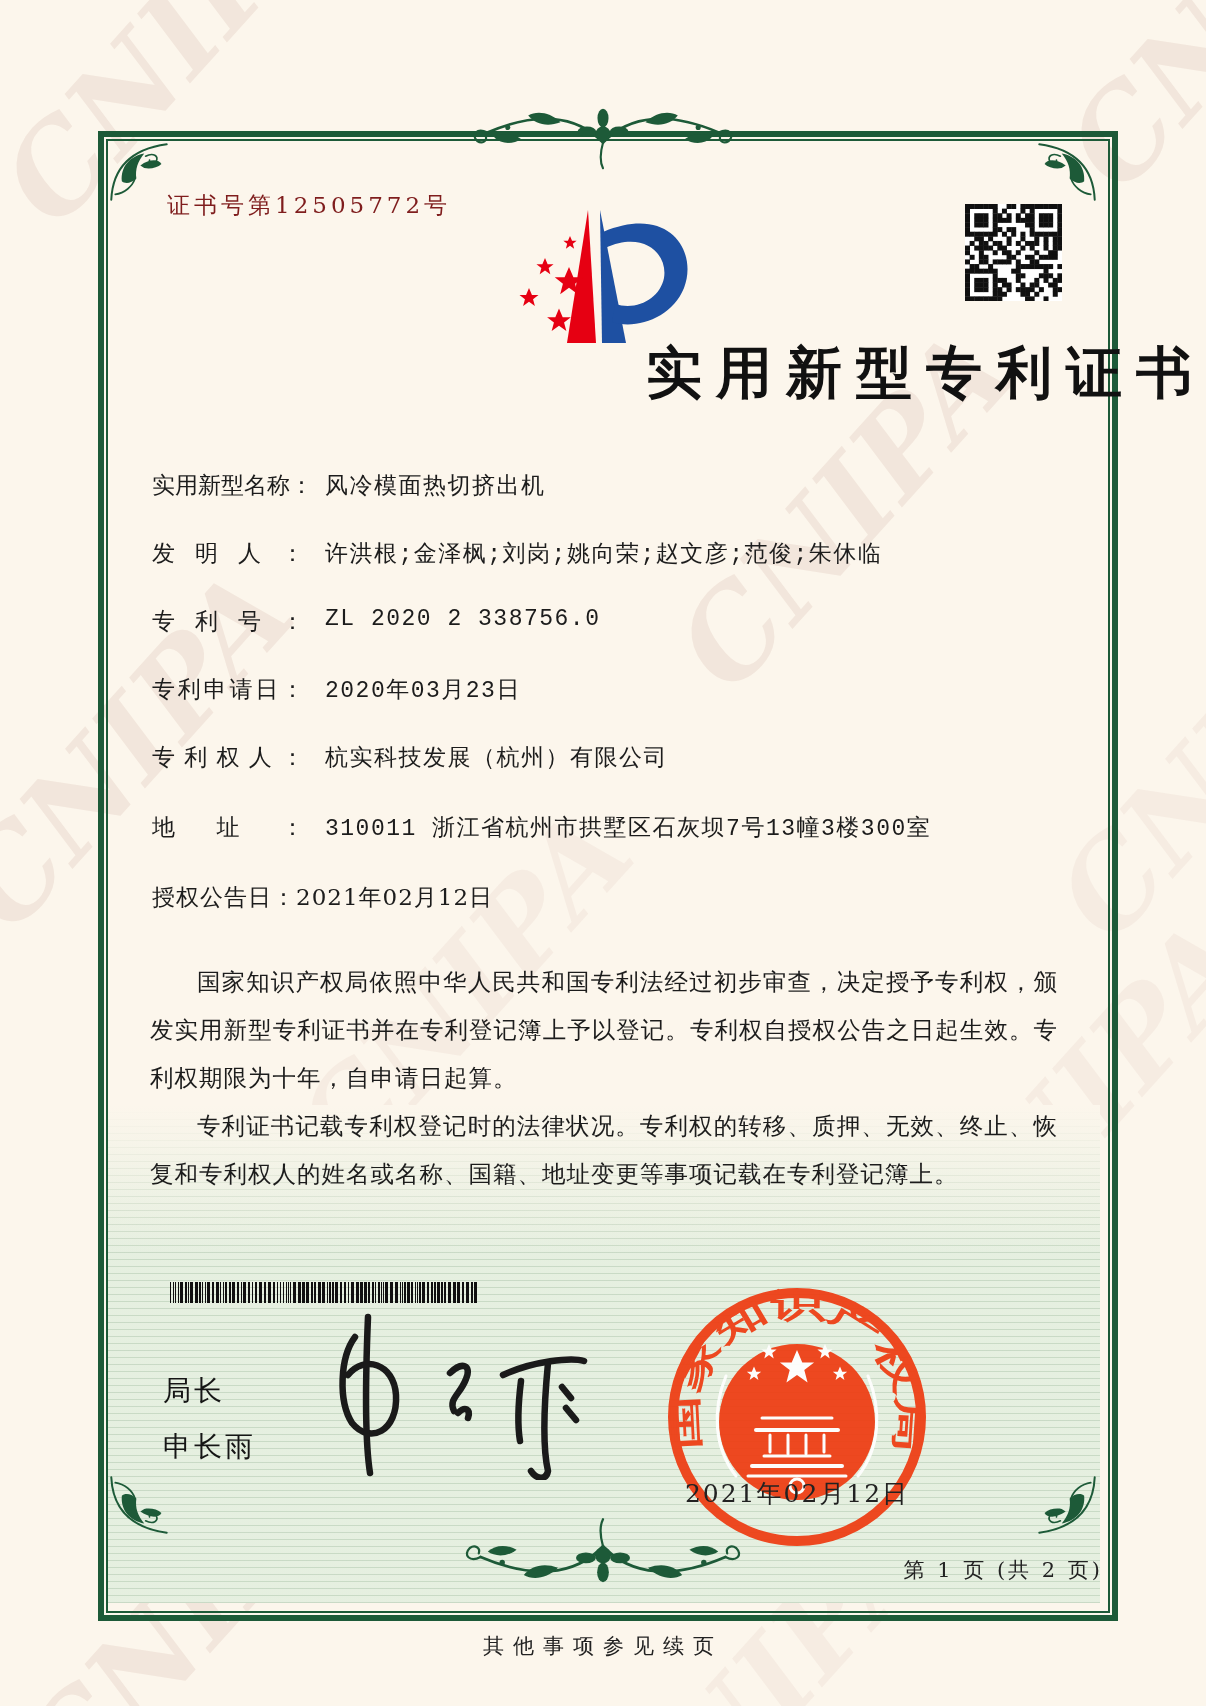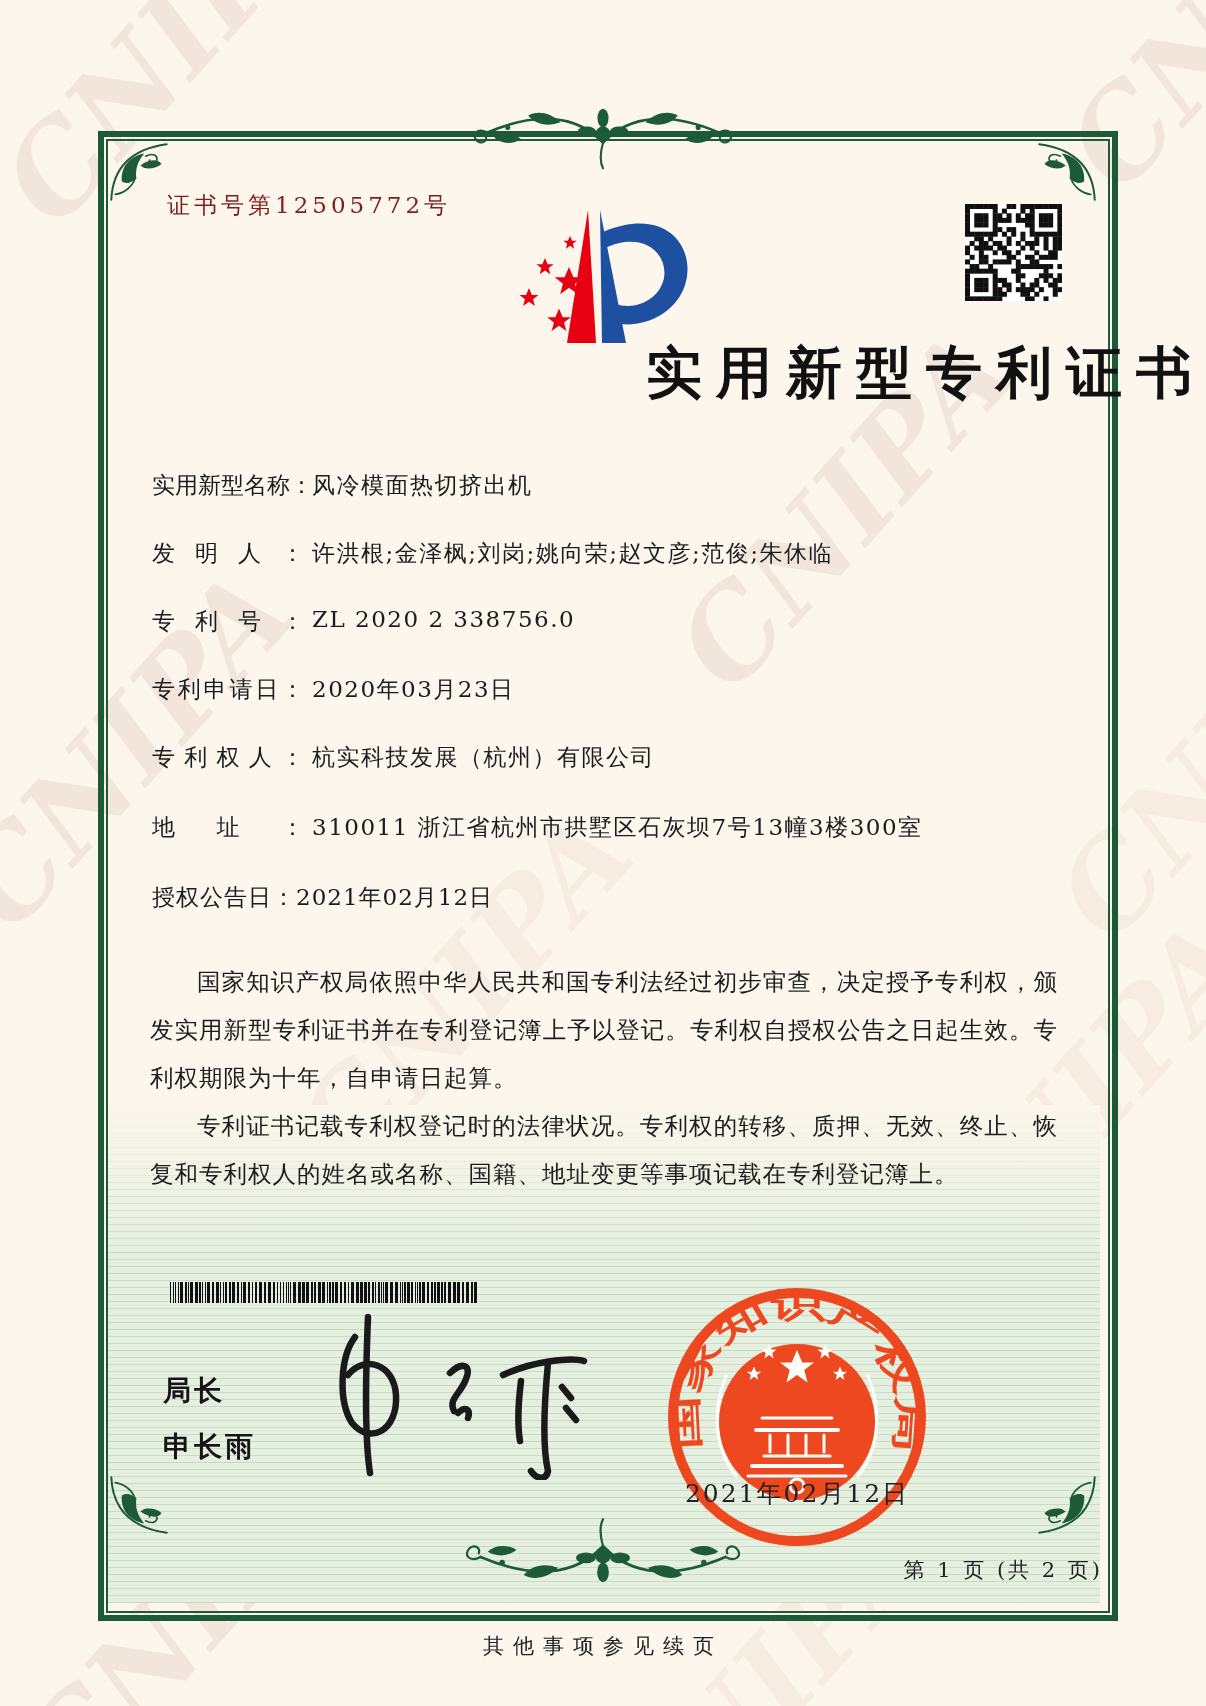--- a/index.html
+++ b/index.html
@@ -28,27 +28,27 @@
   .orn-top{position:absolute;left:433px;top:90px;z-index:2;}
   .orn-bottom{position:absolute;left:423px;top:1512px;z-index:2;transform:scaleY(-1);}
   
   .cert-no{position:absolute;left:148px;top:190px;font-size:23px;letter-spacing:4px;color:#7f1d1d;z-index:3;margin-left:19px;}
   .logo{position:absolute;left:512px;top:190px;z-index:3;}
   .qr{position:absolute;left:965px;top:204px;width:97px;height:97px;z-index:3;}
   .title{position:absolute;left:0;right:0;top:336px;margin:0;text-align:right;
          font-size:56px;font-weight:700;letter-spacing:14px;color:#111;z-index:3;}
   .frow{position:absolute;left:152px;display:flex;align-items:flex-start;font-size:23px;z-index:3;white-space:nowrap;}
   .flabel{display:inline-flex;justify-content:space-between;width:152px;flex-shrink:0;}
-  .fvalue{margin-left:8px;letter-spacing:1.5px;}
+  .fvalue{margin-left:21px;letter-spacing:1.5px;font-family:Liberation Mono, monospace;}
   .grant-group{position:absolute;top:882px;font-size:23px;z-index:3;white-space:nowrap;letter-spacing:1px;}
   .paras{position:absolute;left:150px;top:958px;width:908px;z-index:3;}
   .paras p{margin:0;font-size:23.5px;line-height:48px;text-align:justify;text-indent:2em;letter-spacing:1px;}
   .barcode{position:absolute;left:170px;top:1282px;z-index:3;}
   .signer{position:absolute;left:163px;font-family:"Liberation Sans","DejaVu Sans",sans-serif;
-          font-size:28px;font-weight:700;letter-spacing:3px;z-index:3;color:#151515;}
+          font-size:28px;font-weight:400;letter-spacing:3px;z-index:3;color:#151515;}
   .sig{position:absolute;left:300px;top:1305px;z-index:3;}
   .seal{position:absolute;left:660px;top:1280px;z-index:2;opacity:0.93;}
   .seal-date{position:absolute;left:660px;top:1477px;width:274px;text-align:center;
              font-size:25px;letter-spacing:2px;color:#222;z-index:3;}
   .page-indicator{position:absolute;left:103px;width:1000px;top:1556px;text-align:right;
                   font-size:21px;letter-spacing:3px;z-index:3;color:#222;}
   .continuation{position:absolute;left:0;right:0;top:1632px;text-align:center;
                 font-size:21px;letter-spacing:9px;z-index:3;color:#222;}
 </style>
 </head>

